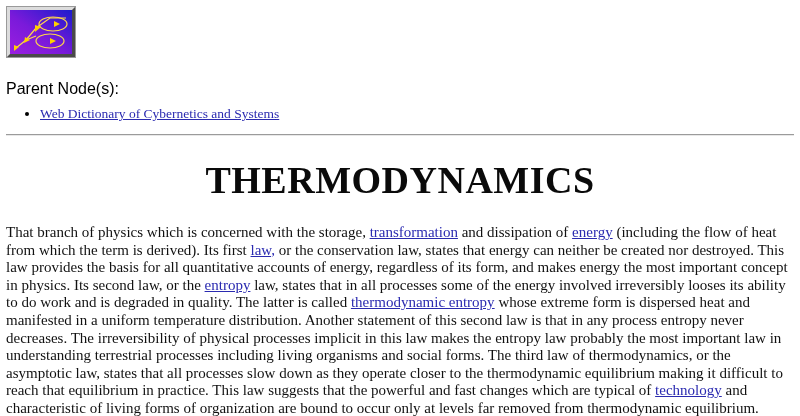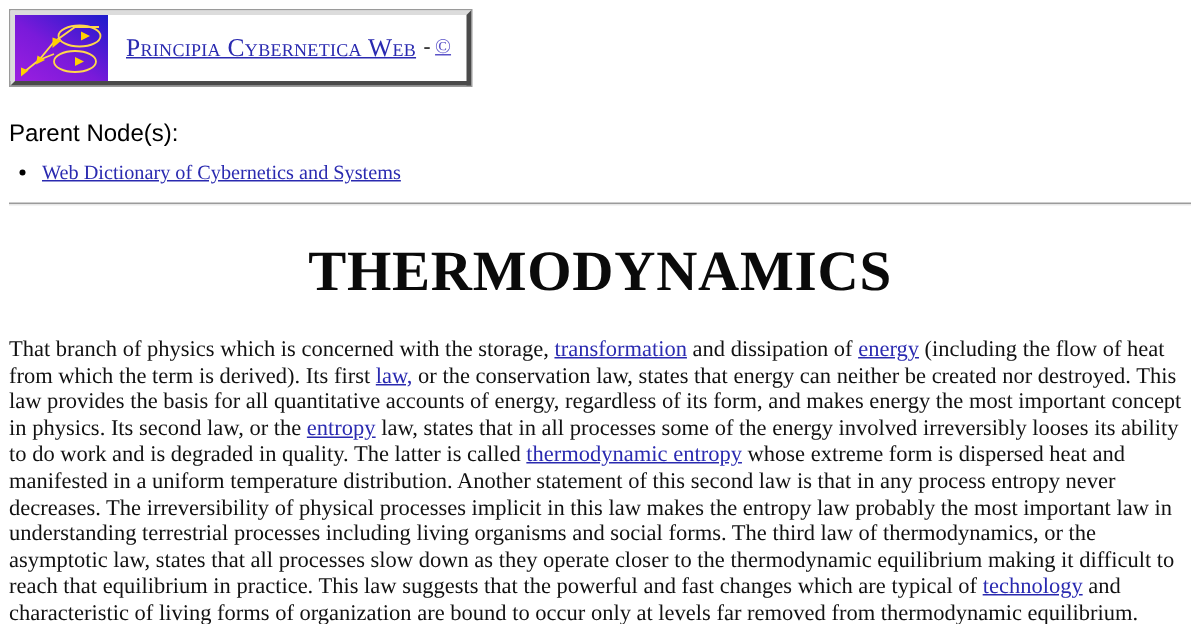--- a/index.html
+++ b/index.html
@@ -68,21 +68,21 @@
 
   
   .parent-label {
     font-family: "Liberation Sans", "DejaVu Sans", sans-serif;
     font-size: 16px;
     margin: 22px 0 0 6px;
     color: #000;
   }
   ul.parent-list {
     margin: 8px 0 0 0;
-    padding-left: 28px;
+    padding-left: 40px;
     list-style-type: disc;
   }
   ul.parent-list li {
     font-size: 13.5px;
     line-height: 16px;
   }
   a.link {
     color: #2a2ab0;
     text-decoration: underline;
   }
@@ -141,25 +141,20 @@
           <path d="M16 30 L26 26" fill="none" stroke="#ffd84a" stroke-width="1.2"></path>
 
           <polygon points="25,15 31,17 25,22" fill="#ffd000"></polygon>
           <polygon points="15,27 20,30 14,33" fill="#ffd000"></polygon>
           <polygon points="4,35 9,37 4,41" fill="#ffd000"></polygon>
           <polygon points="44,11 50,14 44,17" fill="#ffd000"></polygon>
           <polygon points="40,28 46,31 40,34" fill="#ffd000"></polygon>
         </svg>
       </span>
 
-      <span class="banner-title">
-        <a class="pcw" href="#">Principia Cybernetica Web</a>
-        <span class="dash">-</span>
-        <a class="copy-link" href="#">©</a>
-      </span>
 
     </div>
   </div>
 
   <div class="parent-label">Parent Node(s):</div>
 
   <ul class="parent-list">
     <li>
       <a class="link" href="#">Web Dictionary of Cybernetics and Systems</a>
     </li>

